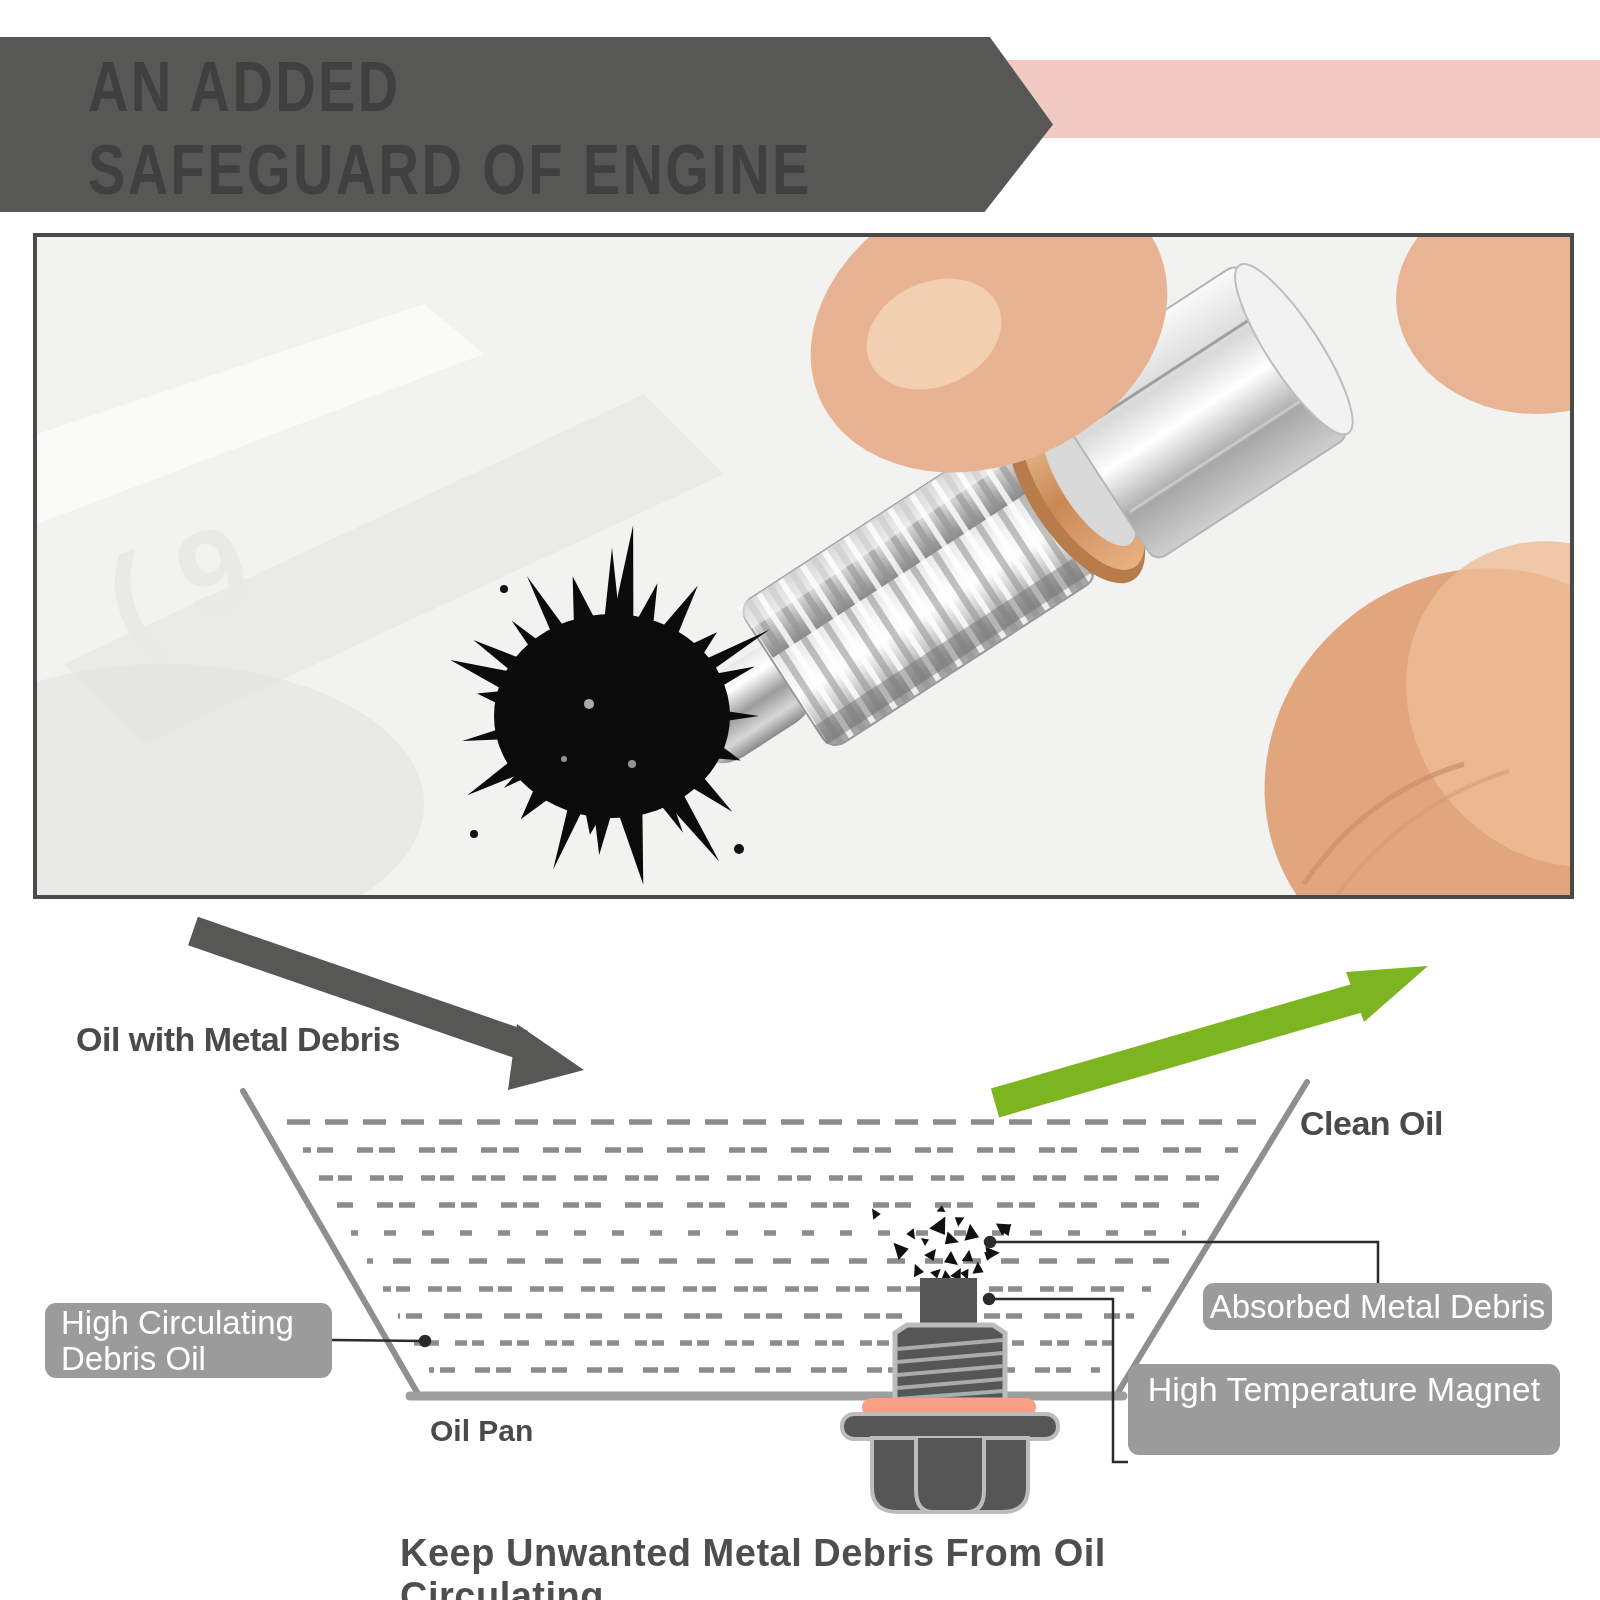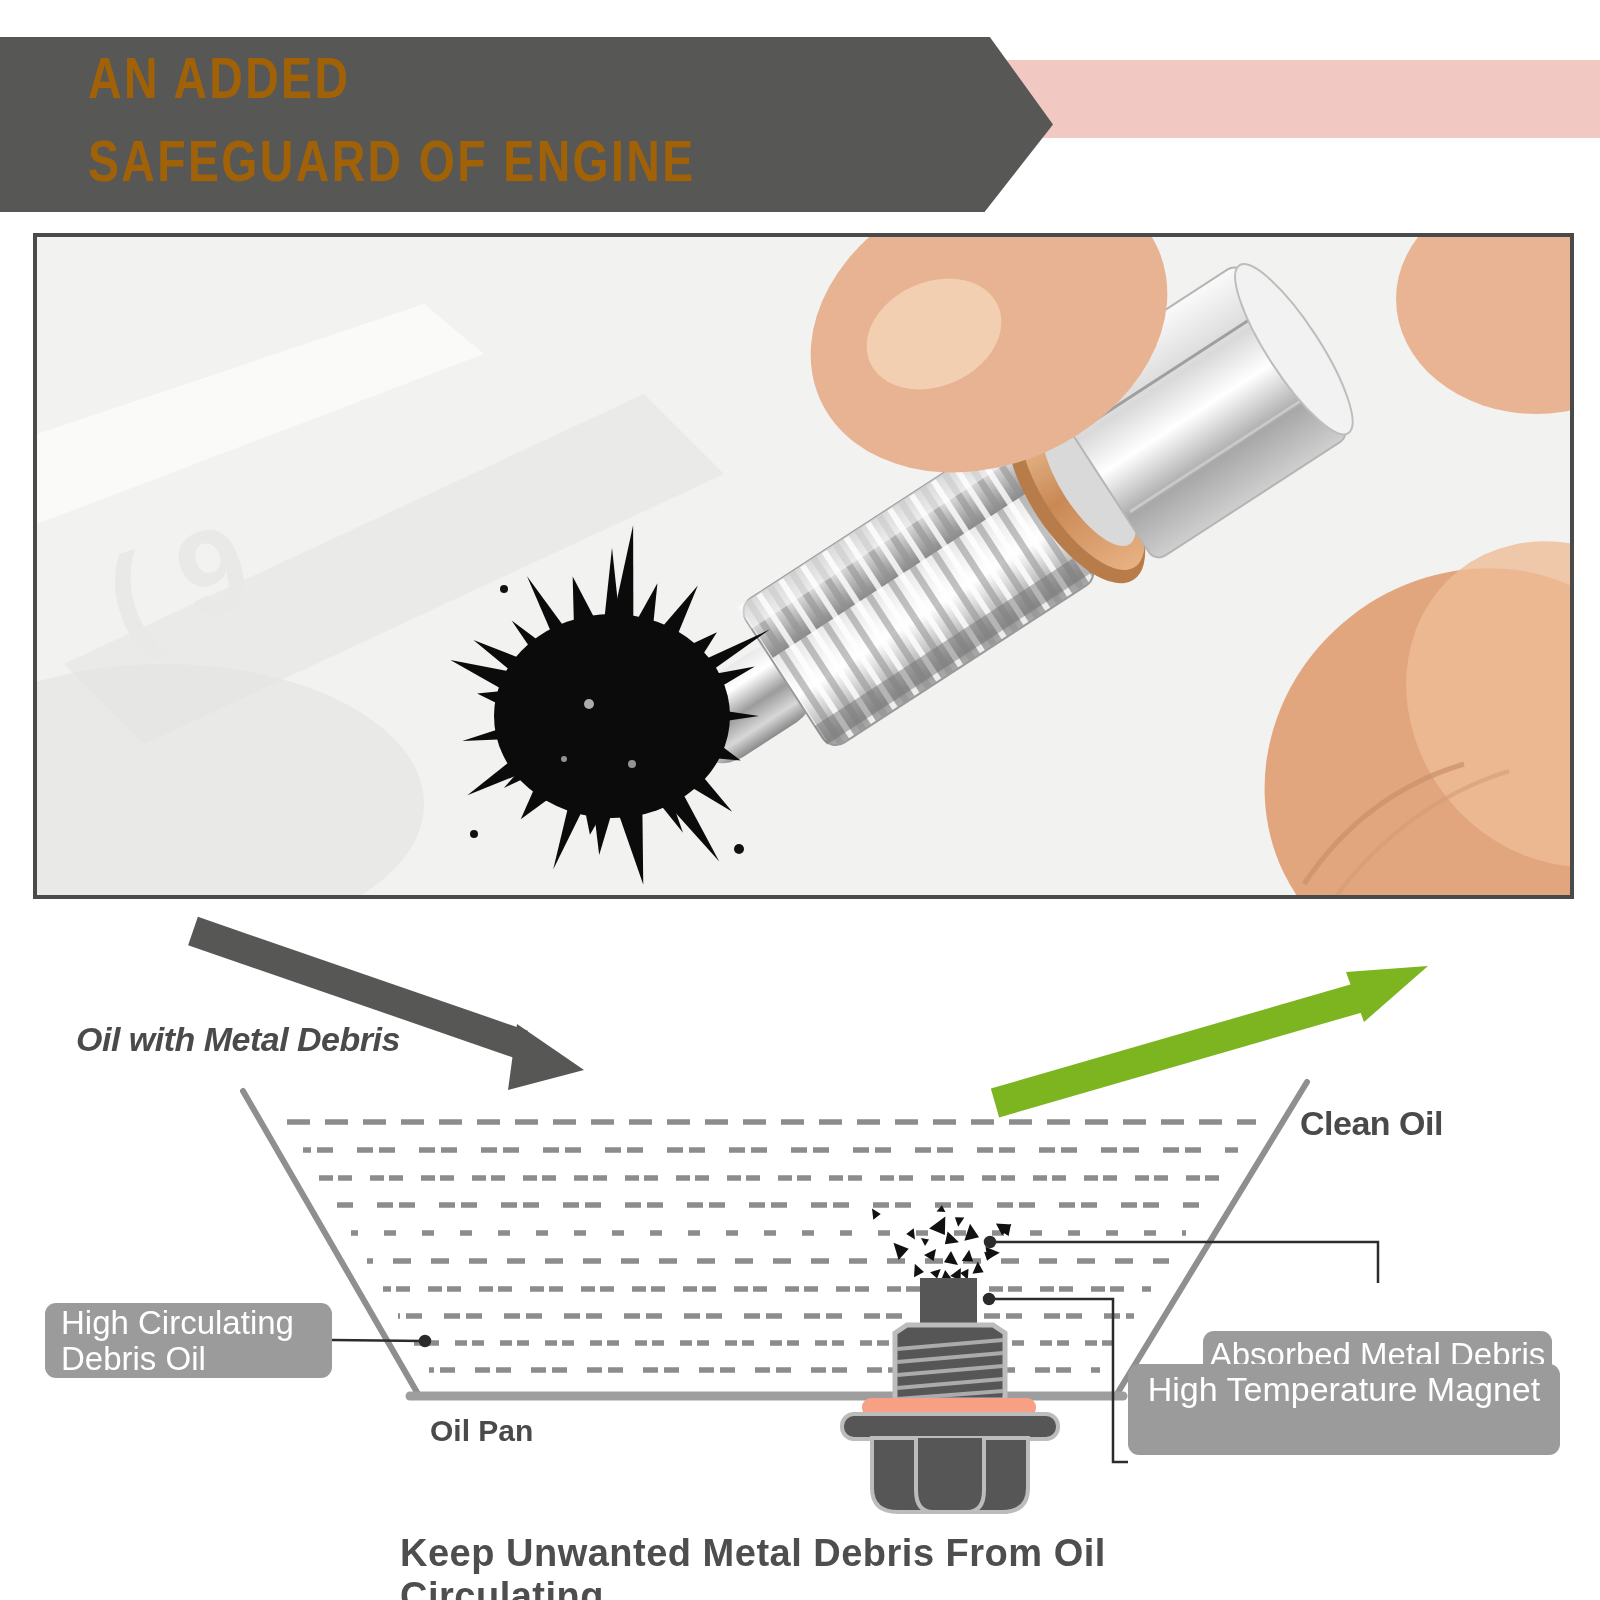--- a/index.html
+++ b/index.html
@@ -9,40 +9,40 @@
   }
   html,body{margin:0;padding:0;background:#fff;}
   body{width:1600px;height:1600px;position:relative;overflow:hidden;
        font-family:"Liberation Sans","DejaVu Sans",sans-serif;}
   .abs{position:absolute;}
 
   
   .pink-band{left:1004px;top:60px;width:596px;height:78px;background:var(--pink);z-index:1;}
   .pennant{left:0;top:37px;width:1053px;height:175px;background:var(--dark);z-index:2;
            clip-path:polygon(0 0,94% 0,100% 50%,93.5% 100%,0 100%);}
-  .title{left:88px;top:36px;z-index:3;color:#a16207;font-weight:bold;
-         font-size:58px;line-height:83px;letter-spacing:3px;white-space:nowrap;}
+  .title{left:88px;top:46px;z-index:3;color:#404040;font-weight:bold;
+         font-size:70px;line-height:83px;letter-spacing:3px;white-space:nowrap;}
   .title .tline{display:inline-block;transform:scaleX(0.8);transform-origin:0 50%;}
 
   
   .photo{left:33px;top:233px;width:1533px;height:658px;border:4px solid #4a4a4a;
          background:#f3f3f2;z-index:2;overflow:hidden;}
 
   
   .lbl{color:var(--text);white-space:nowrap;z-index:6;}
-  .dirty-lbl{left:76px;top:1020px;font-size:34px;font-weight:600;letter-spacing:-0.5px;font-style:italic;}
+  .dirty-lbl{left:76px;top:1020px;font-size:34px;font-weight:600;letter-spacing:-0.5px;}
   .clean-lbl{left:1300px;top:1080px;font-size:34px;font-weight:600;letter-spacing:-0.5px;margin-top:24px;}
   .panlbl{left:430px;top:1414px;font-size:30px;font-weight:600;}
   .caption{left:50%;top:1532px;transform:translateX(-50%);font-size:38px;font-weight:bold;
            color:#4e4e4e;letter-spacing:0.5px;}
   .gbox{background:var(--boxgray);color:#fff;z-index:7;border-radius:11px;}
   .box-oil{left:45px;top:1303px;width:287px;height:75px;font-size:33px;line-height:36px;
            padding-top:2px;padding-left:16px;box-sizing:border-box;}
   .box-absorbed{left:1203px;top:1283px;width:349px;height:47px;font-size:33px;line-height:47px;
-           text-align:center;margin-top:48px;}
+           text-align:center;}
   .box-magnet{left:1128px;top:1364px;width:432px;height:91px;font-size:34px;line-height:38px;
            text-align:center;padding-top:6px;box-sizing:border-box;}
   svg{position:absolute;left:0;top:0;}
 </style>
 </head>
 <body>
 
 <div class="abs pink-band"></div>
 <div class="abs pennant"></div>
 <div class="abs title">

